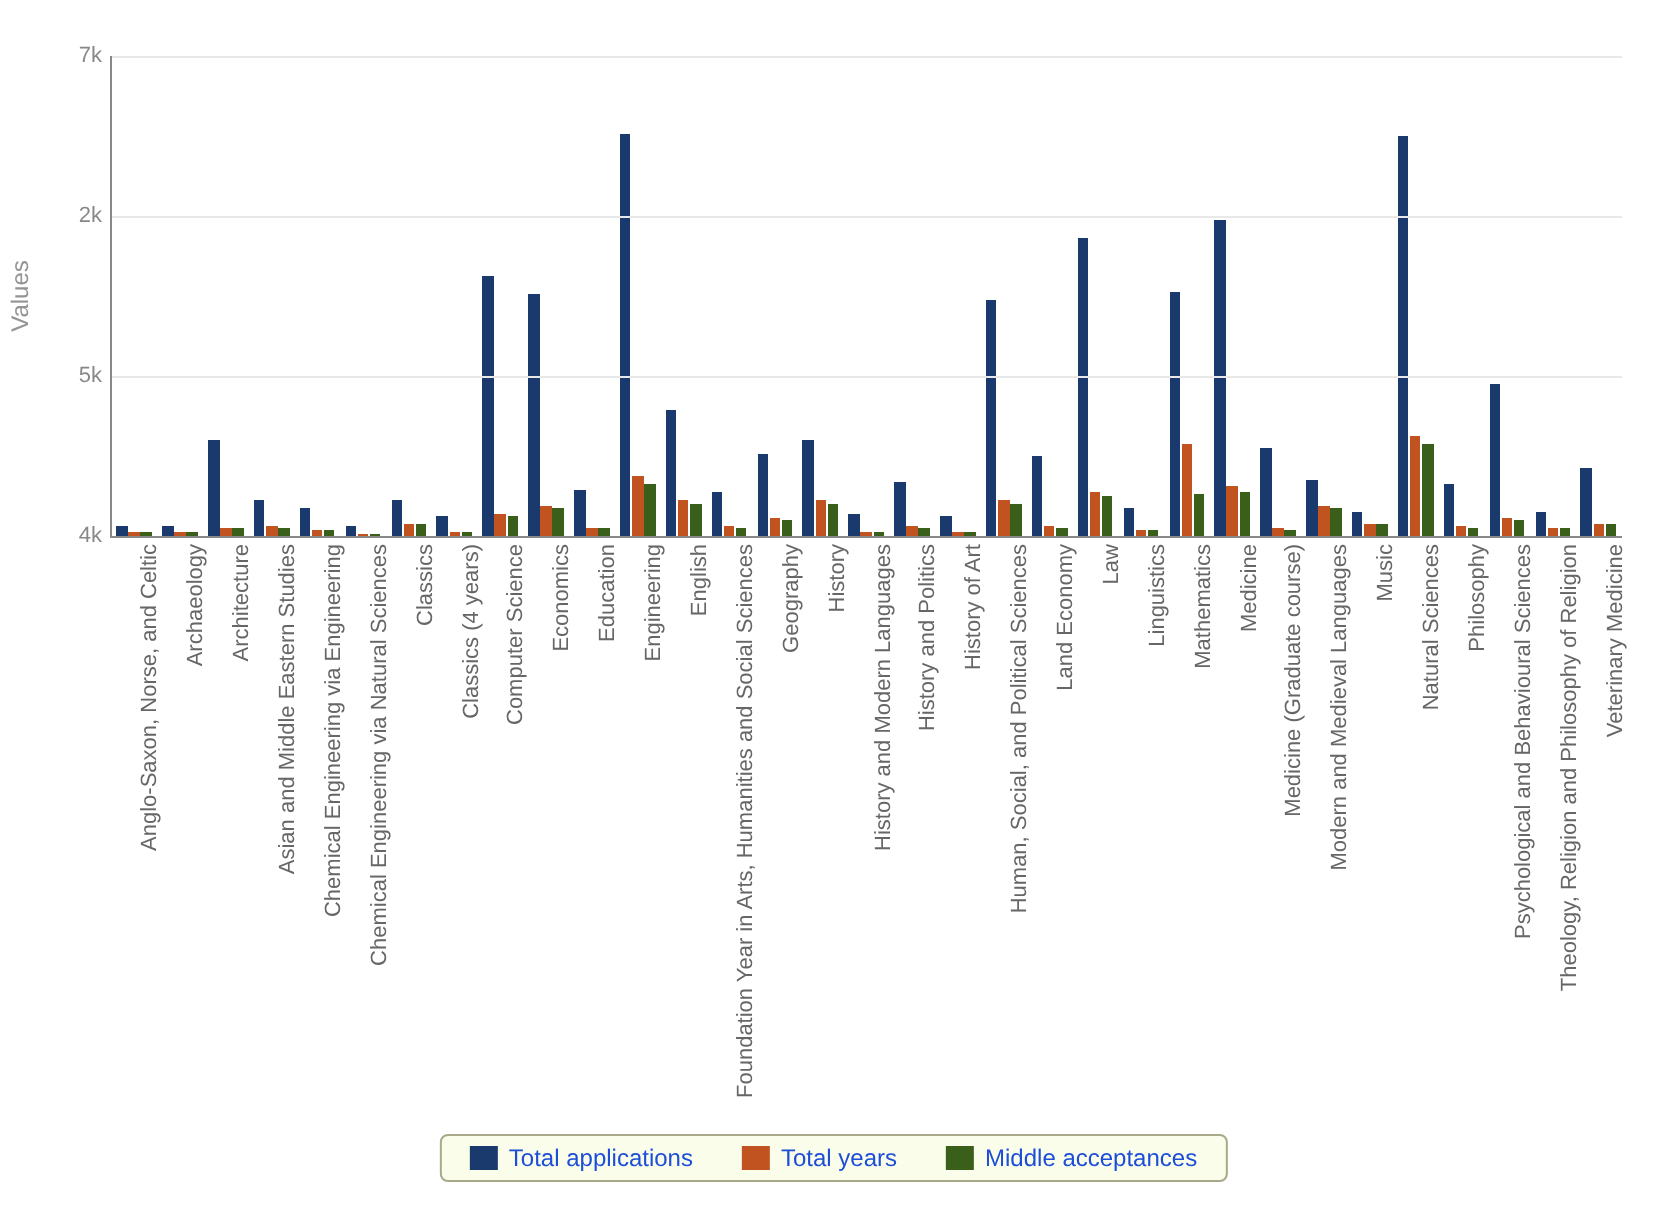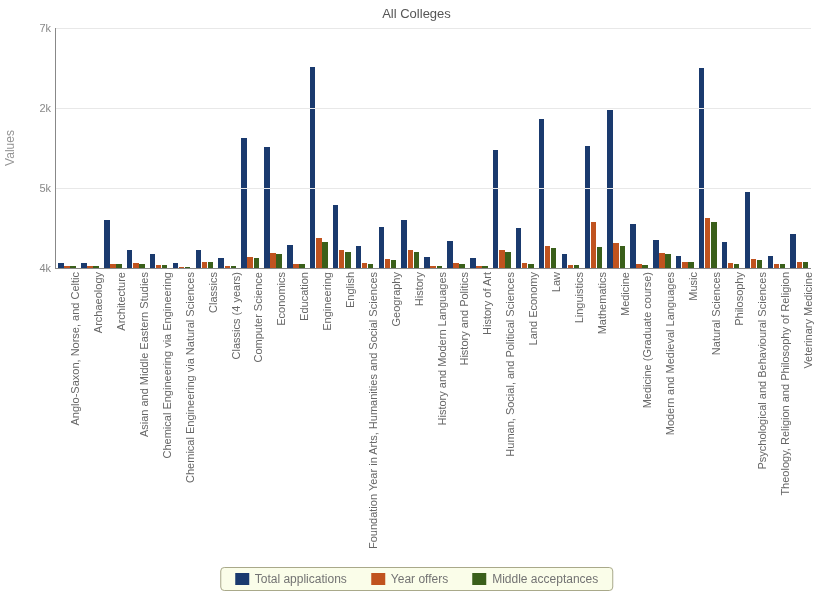--- a/index.html
+++ b/index.html
@@ -93,42 +93,41 @@
     left: 50%;
     transform: translateX(-50%);
     bottom: 14px;
     display: flex;
     gap: 24px;
     padding: 4px 14px;
     background: #fafde9;
     border: 1px solid #a9a98a;
     border-radius: 4px;
     font-size: 12px;
-    color: #737373;
+    color: #1d4ed8;
   }
   .legend-item {
     display: flex;
     align-items: center;
     gap: 6px;
   }
   .swatch {
     width: 14px;
     height: 12px;
     display: inline-block;
   }
   .swatch.apps { background: #1a3a6e; }
   .swatch.offers { background: #c0531f; }
   .swatch.accept { background: #3a5f1a; }
 </style>
 </head>
 <body>
 
 <div class="chart-wrap">
 
-  <div class="chart-title">All Colleges</div>
 
   <div class="ylabel">Values</div>
 
   <div class="plot-area" id="plot-area">
     <div class="bars" id="bars">
         <div class="bargroup" style="left: 2.28788px; width: 18.303px;">
           <div class="bar apps" title="Anglo-Saxon, Norse, and Celtic — Total applications: 60" style="left: 0px; width: 5.49091px; height: 4.8px;"></div>
           <div class="bar offers" title="Anglo-Saxon, Norse, and Celtic — Total offers: 30" style="left: 6.10101px; width: 5.49091px; height: 2.4px;"></div>
           <div class="bar accept" title="Anglo-Saxon, Norse, and Celtic — Total acceptances: 25" style="left: 12.202px; width: 5.49091px; height: 2px;"></div>
         </div>
@@ -338,21 +337,21 @@
       <div class="xtick" style="left: 746.561px;">Veterinary Medicine</div>
     </div>
 
   <div class="legend">
     <div class="legend-item">
       <span class="swatch apps"></span>
       <span>Total applications</span>
     </div>
     <div class="legend-item">
       <span class="swatch offers"></span>
-      <span>Year offers</span>
+      <span>Total years</span>
     </div>
     <div class="legend-item">
       <span class="swatch accept"></span>
       <span>Middle acceptances</span>
     </div>
   </div>
 
 </div>
 
 </body></html>

